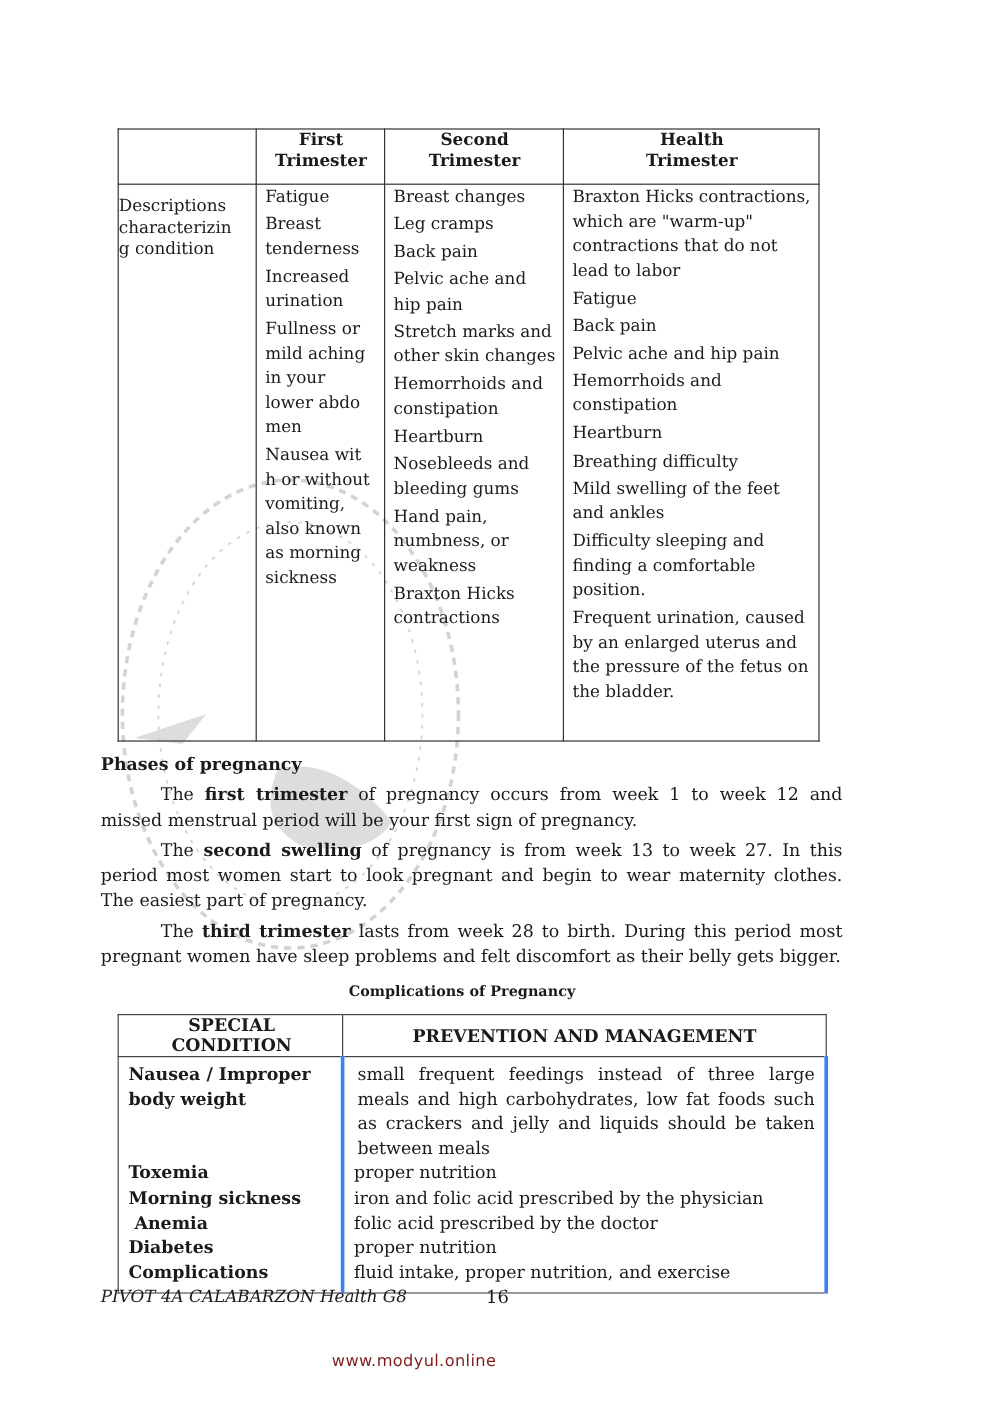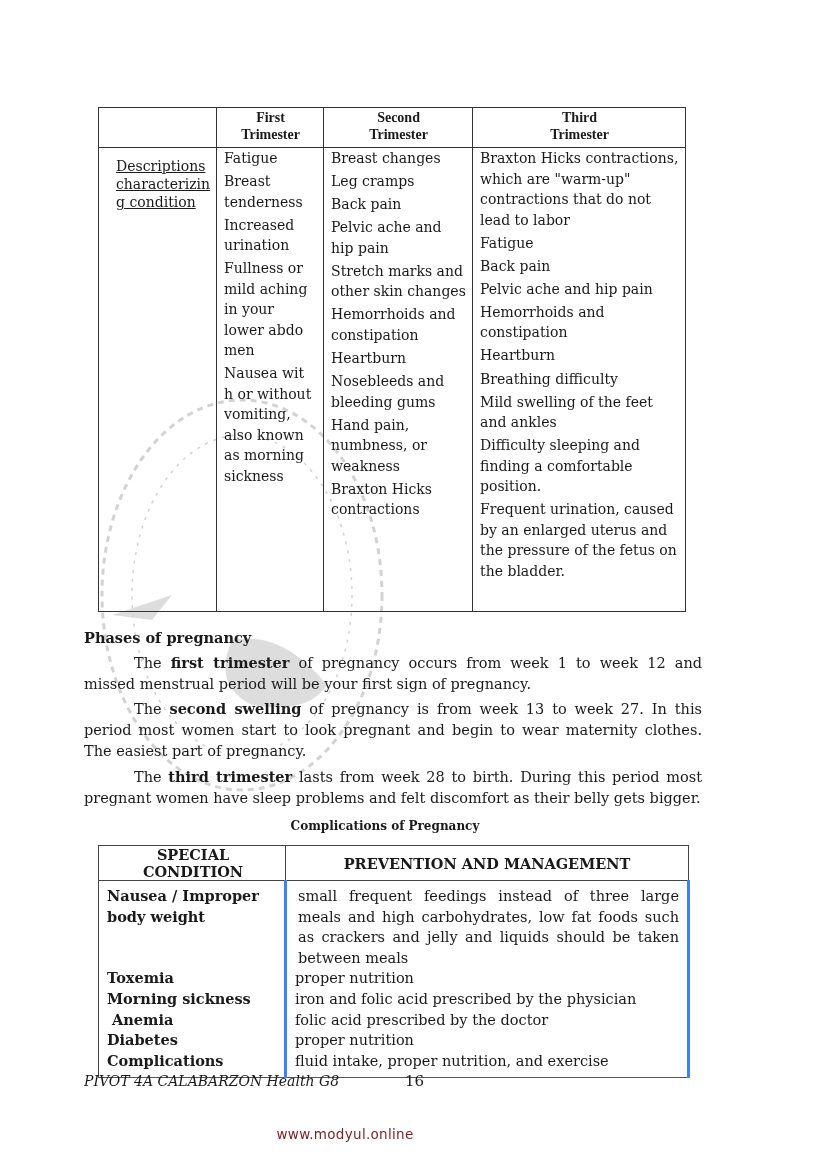--- a/index.html
+++ b/index.html
@@ -5,26 +5,26 @@
   html, body { margin: 0; padding: 0; background: #ffffff; }
   body { width: 826px; height: 1169px; position: relative; overflow: hidden;
          font-family: "DejaVu Serif", "Liberation Serif", serif; color: #1a1a1a; }
   .watermark { position: absolute; left: 92px; top: 385px; width: 300px; height: 420px; pointer-events: none; }
   .abs { position: absolute; }
 
   
   #tri-table { position: absolute; left: 98px; top: 107px; border-collapse: collapse;
                font-size: 14px; line-height: 20.5px; }
   #tri-table td, #tri-table th { border: 1px solid #333; vertical-align: top; padding: 0 6px 0 7px; }
-  #tri-table th { font-weight: bold; text-align: center; line-height: 17px; padding-top: 1px; padding-bottom: 4px; font-family: Liberation Serif, serif; }
+  #tri-table th { font-weight: bold; text-align: center; line-height: 17px; padding-top: 1px; padding-bottom: 10px; }
   #tri-table th.c0 { width: 101px; }
   #tri-table th.c1 { width: 93px; }
   #tri-table th.c2 { width: 135px; }
   #tri-table th.c3 { width: 199px; }
-  #tri-table td.rowlabel { padding-top: 9px; line-height: 18px; padding-left: 17px; text-decoration: underline; }
+  #tri-table td.rowlabel { padding-top: 9px; line-height: 18px; padding-left: 0; }
   #tri-table .items div { margin-bottom: 2.6px; }
   #tri-table .items { padding-bottom: 0; }
   #tri-table tr.body td { height: 454px; }
 
   
   .section-title { left: 84px; top: 629px; font-weight: bold; font-size: 14.5px; }
   .para { left: 84px; width: 618px; font-size: 14.5px; line-height: 21px; text-align: justify; }
   .para .indent { display: inline-block; width: 50px; }
   .para b { font-weight: bold; }
   .p1 { top: 652px; }
@@ -68,21 +68,21 @@
       <th class="c0"></th>
       <th class="c1">
         <div>First</div>
         <div>Trimester</div>
       </th>
       <th class="c2">
         <div>Second</div>
         <div>Trimester</div>
       </th>
       <th class="c3">
-        <div>Third</div>
+        <div>Health</div>
         <div>Trimester</div>
       </th>
     </tr>
   </thead>
   <tbody>
     <tr class="body">
       <td class="rowlabel">
         <div>Descriptions</div>
         <div>characterizin</div>
         <div>g condition</div>

